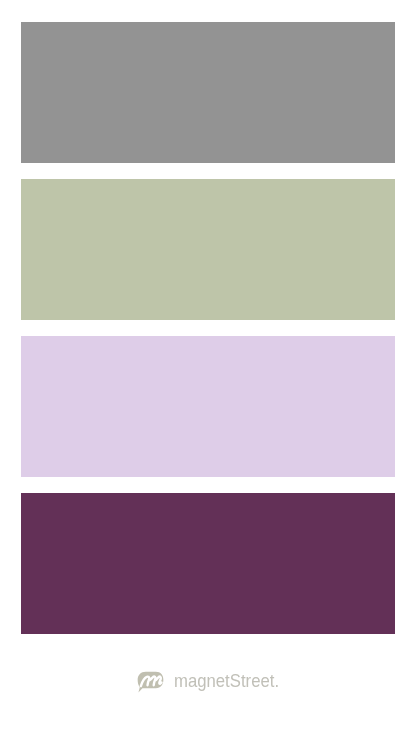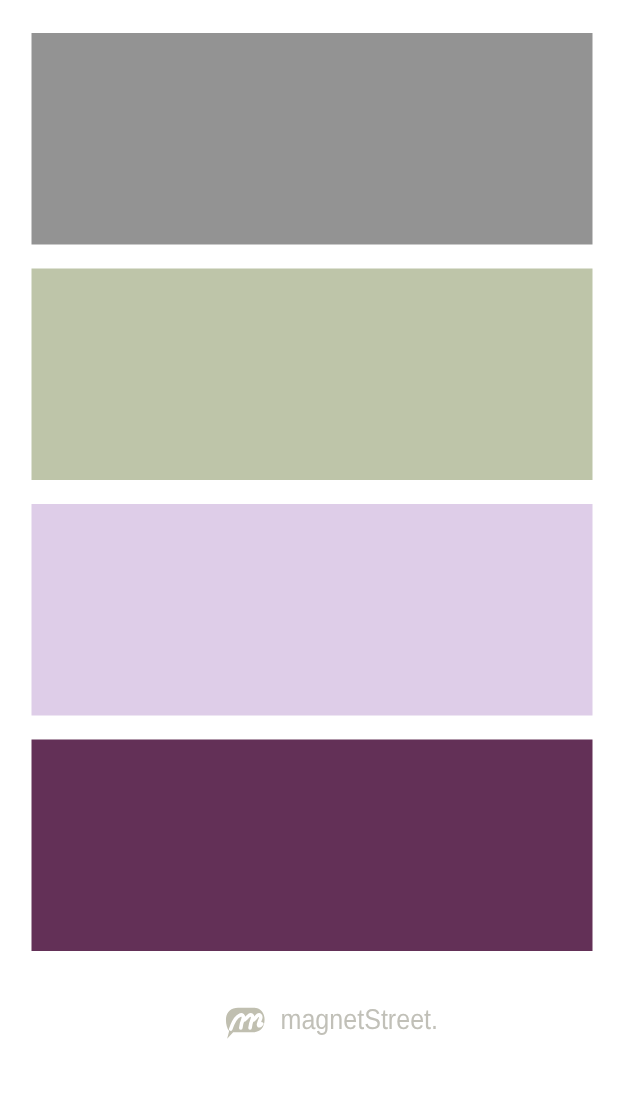--- a/index.html
+++ b/index.html
@@ -29,21 +29,21 @@
   .swatch {
     width: 374px;
     height: 141px;
     margin-bottom: 16px;
   }
   .swatch:last-child {
     margin-bottom: 0;
   }
   .brand-logo {
     position: absolute;
-    left: 150px;
+    left: 137px;
     top: 671px;
     width: 142px;
     height: 22px;
   }
   .brand-mark {
     position: absolute;
     left: 0;
     top: 0;
     display: block;
   }

